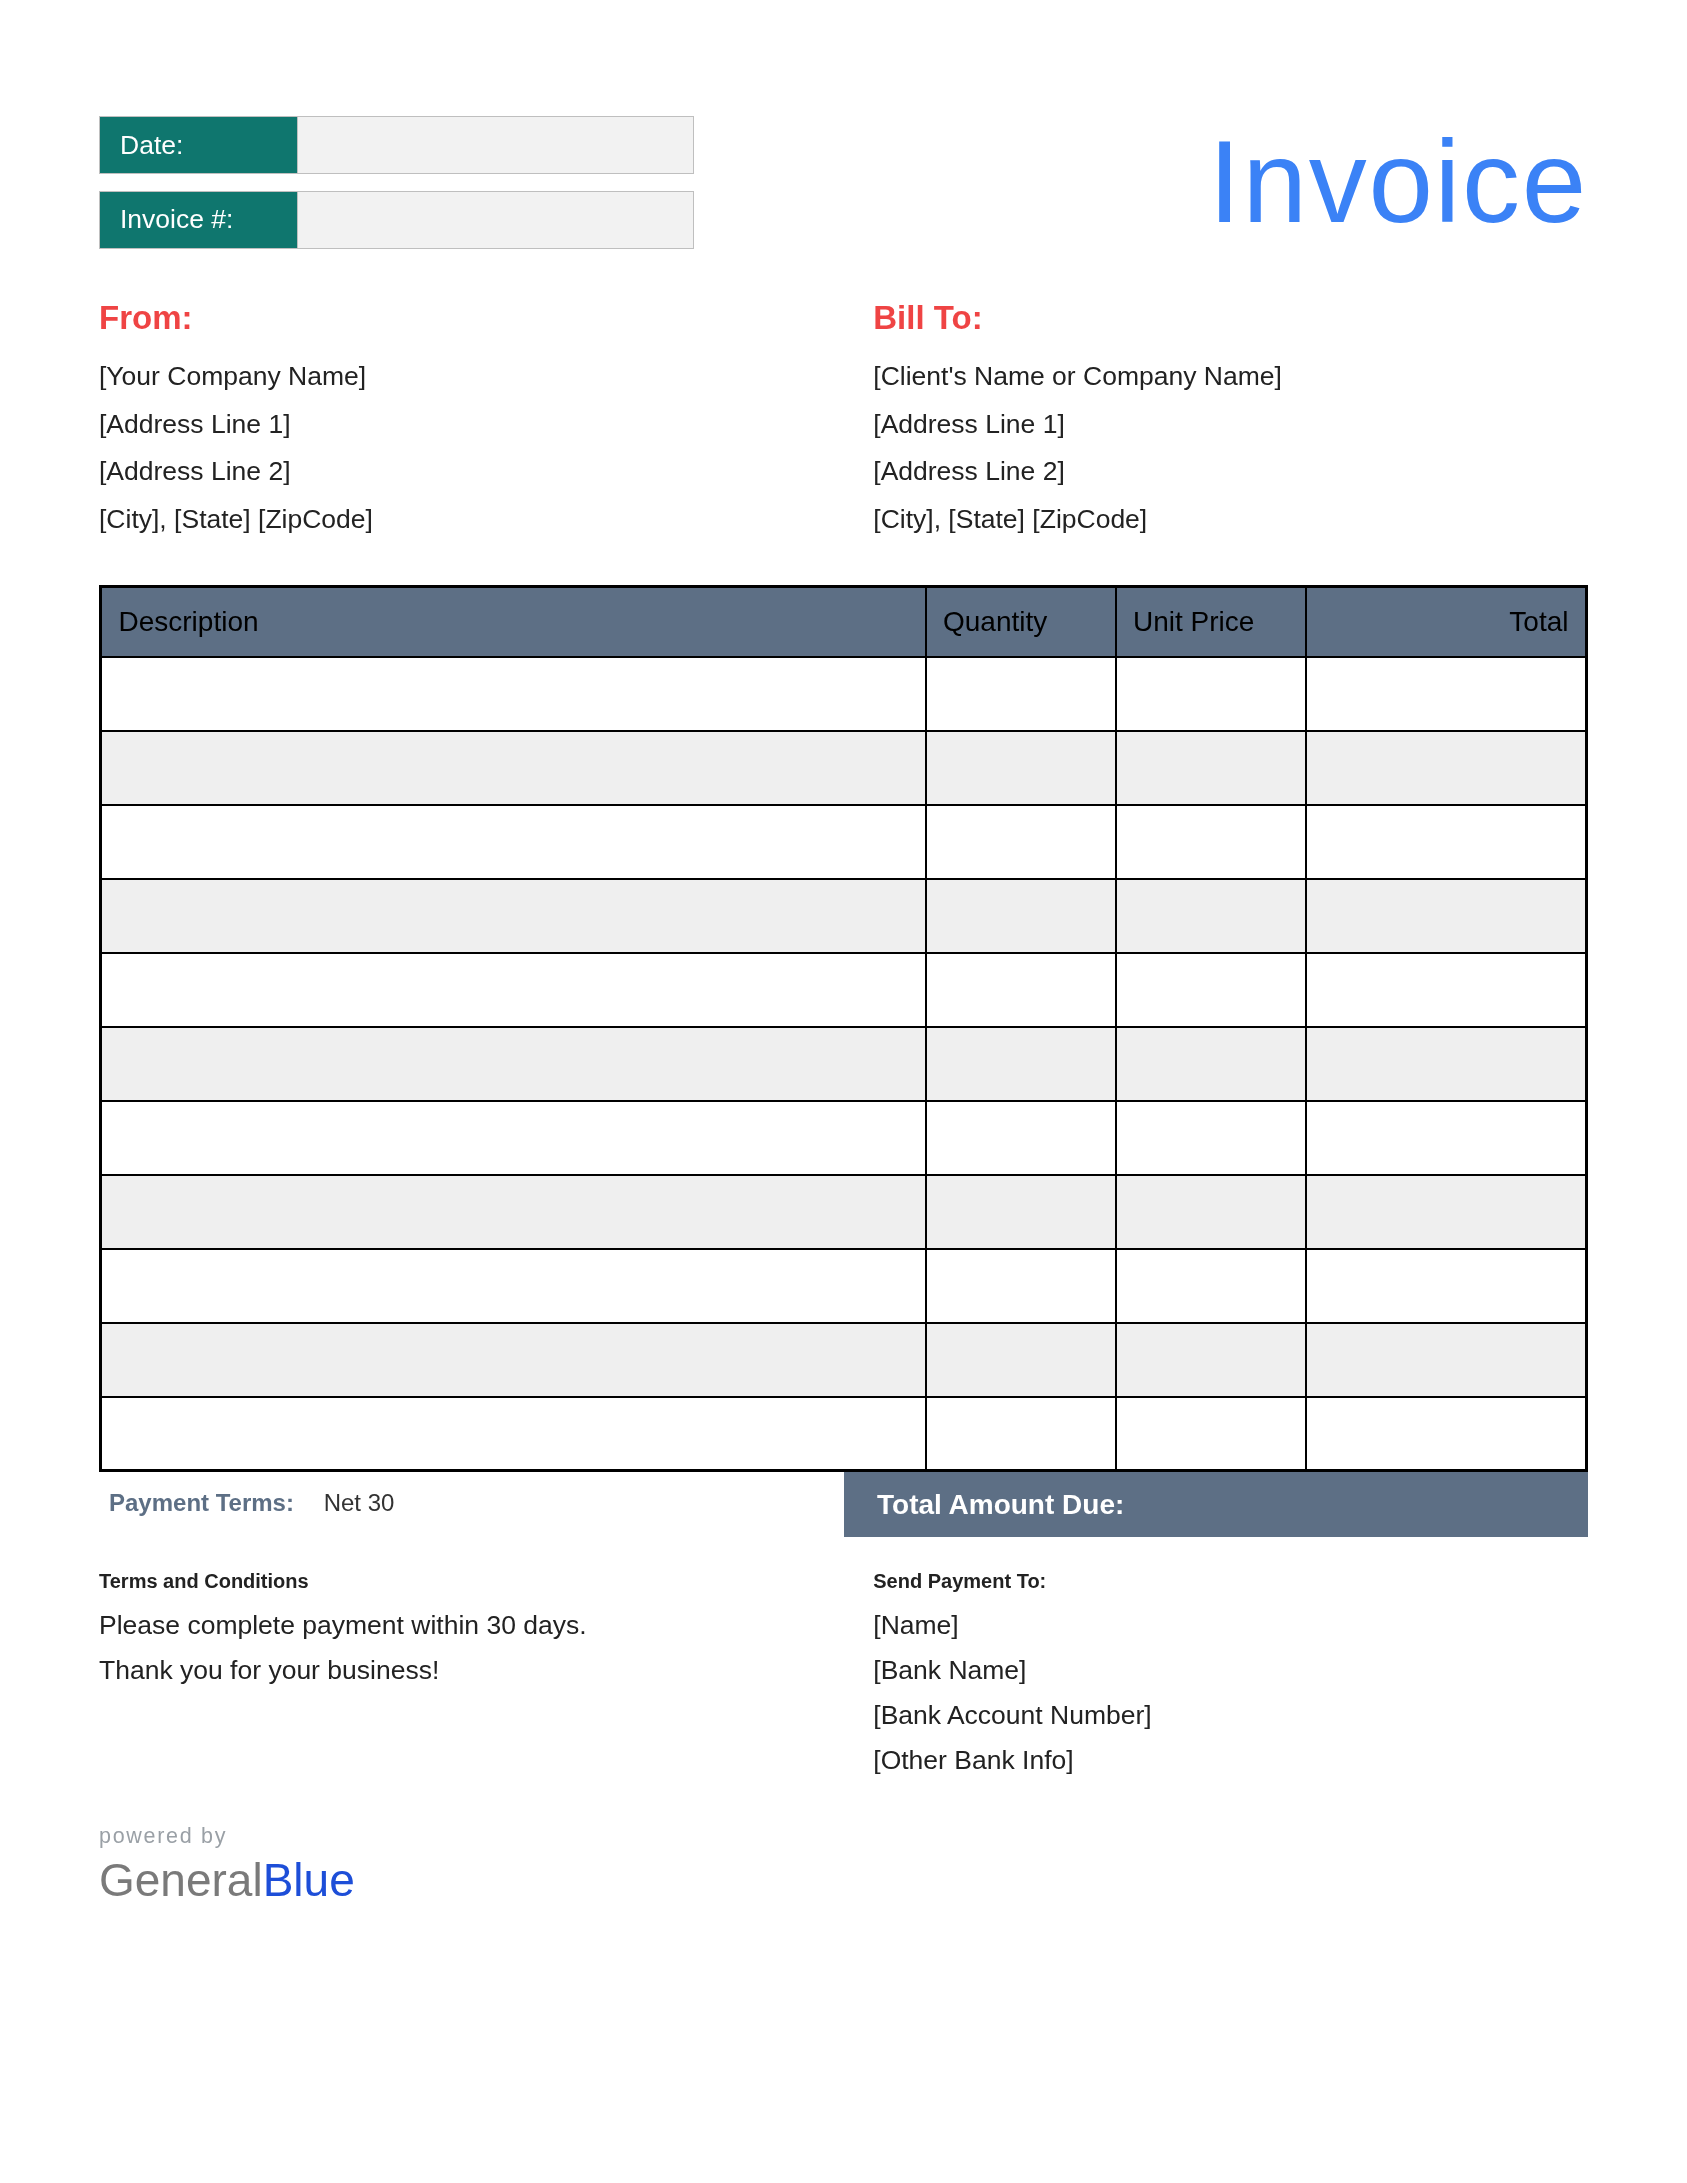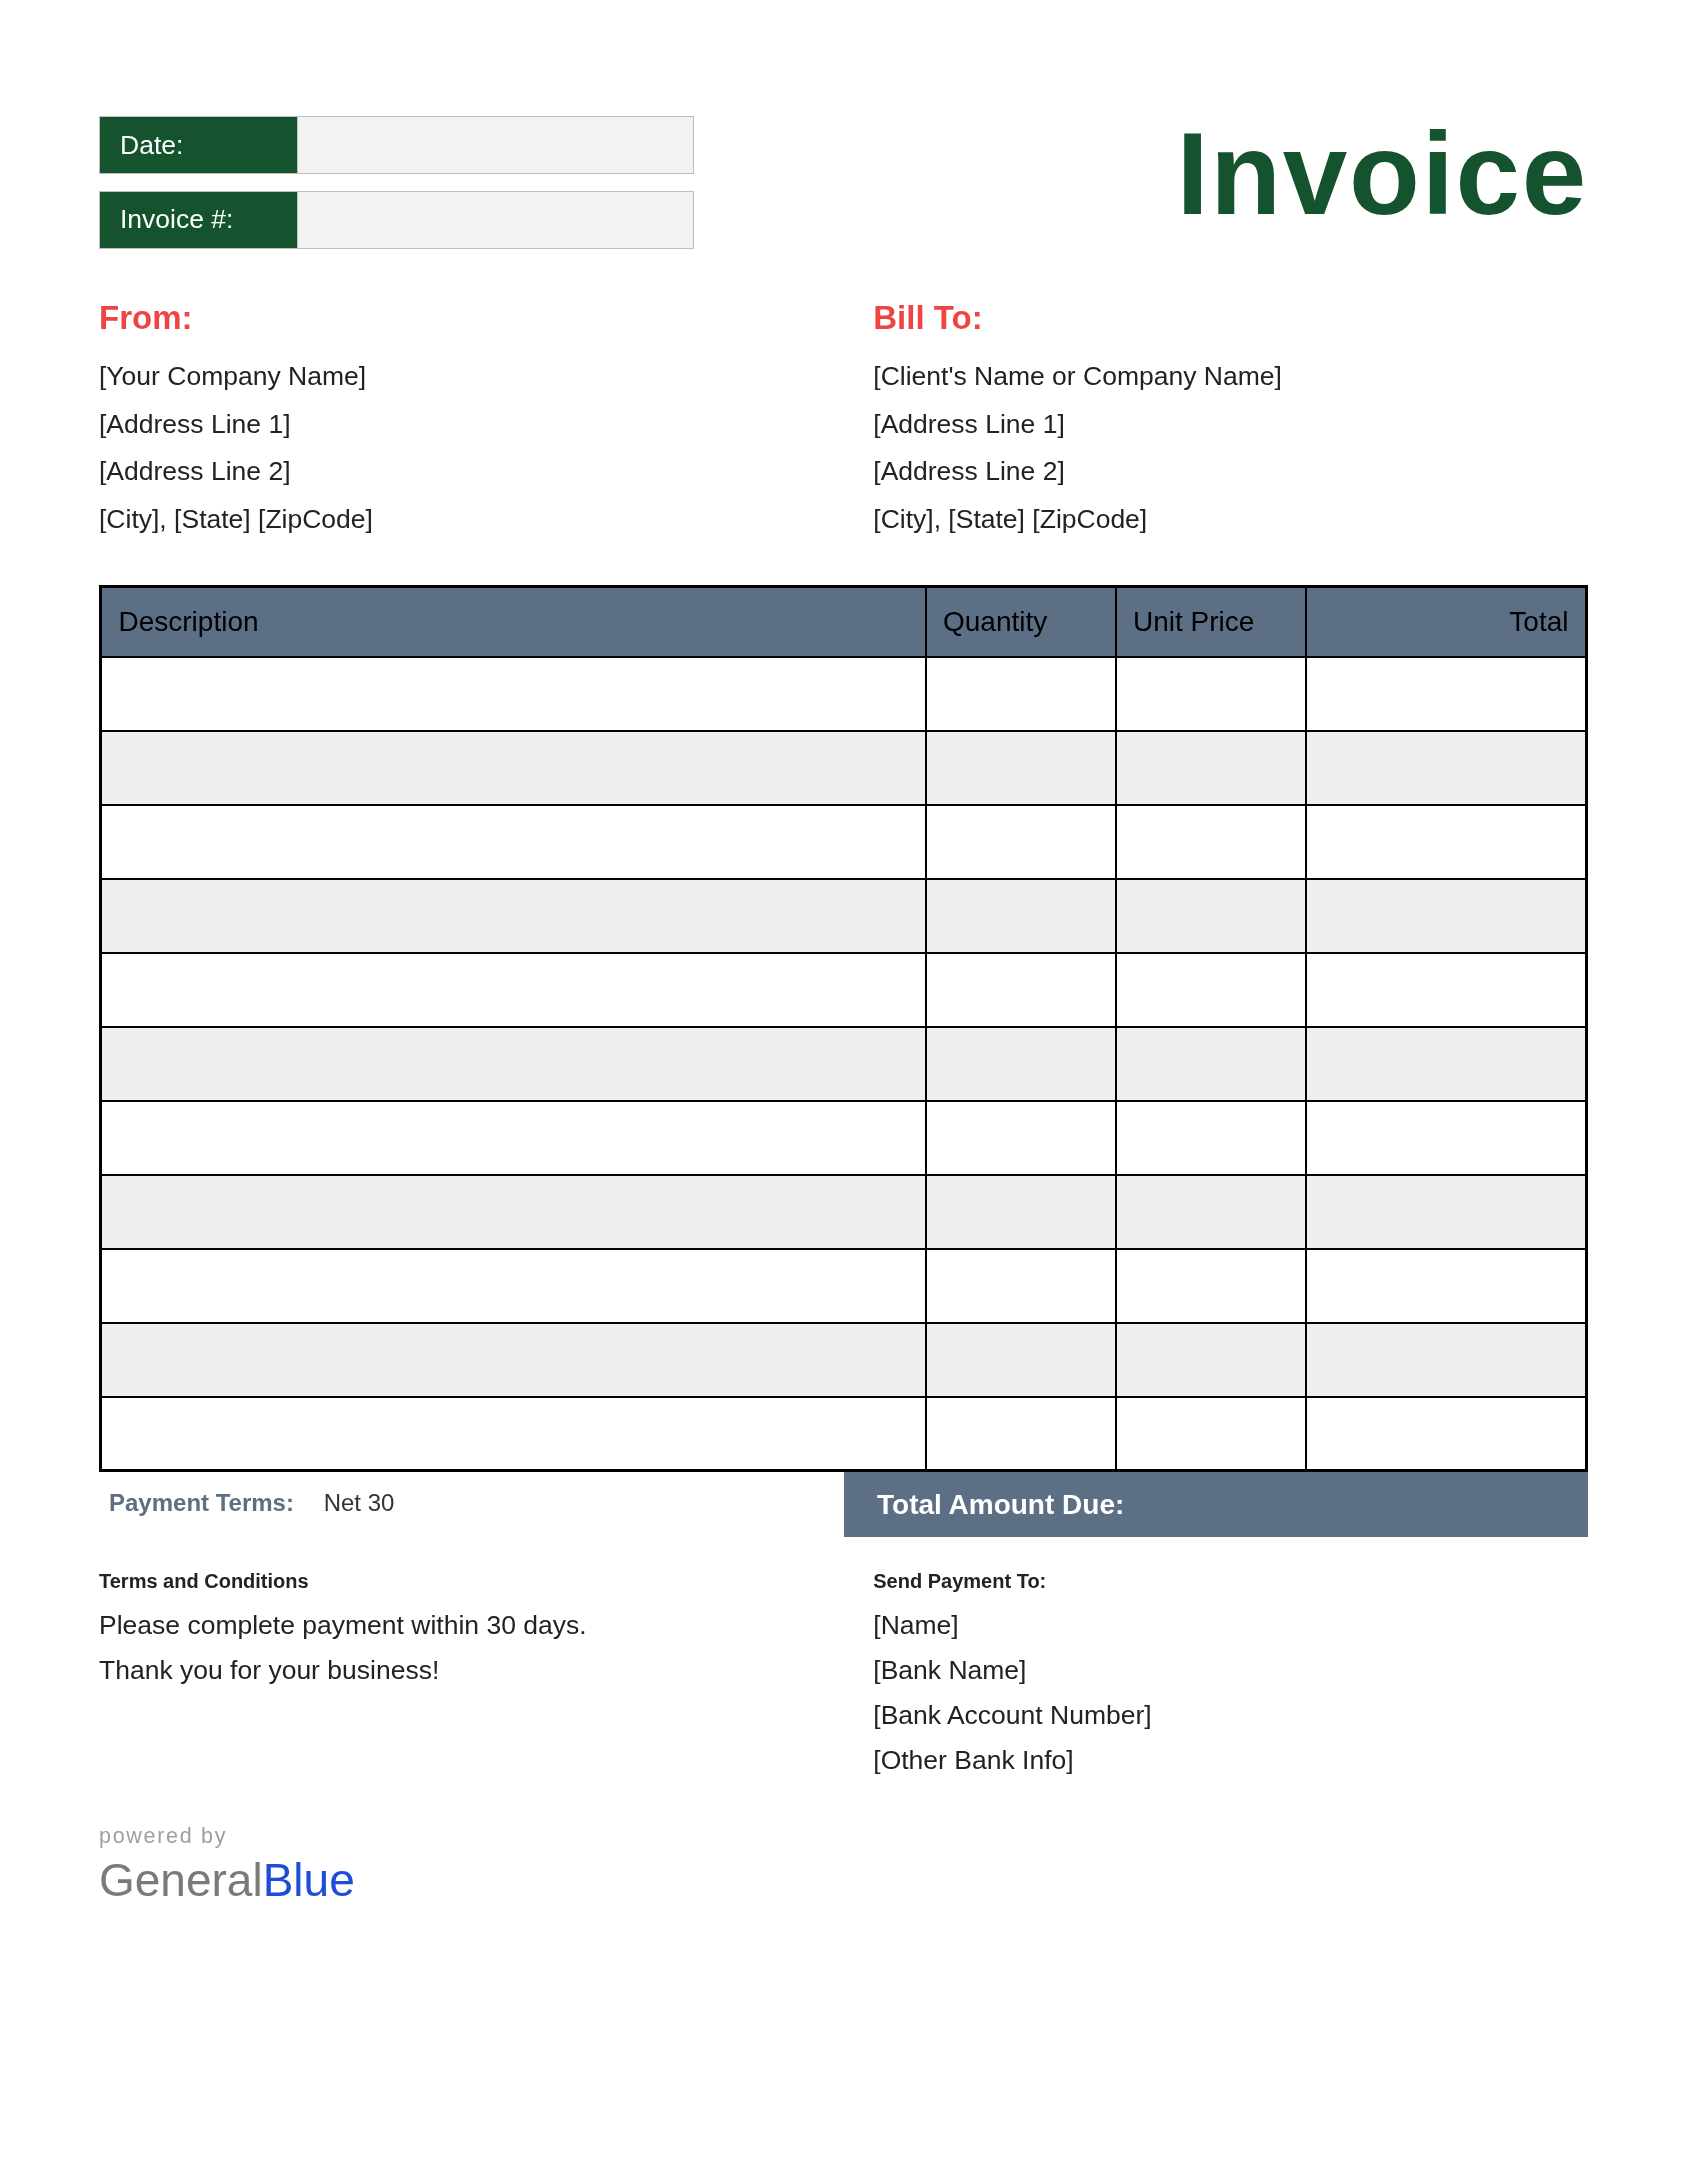--- a/index.html
+++ b/index.html
@@ -20,44 +20,44 @@
   }
   .meta-block { display: flex; flex-direction: column; gap: 16.5px; }
   .meta-field {
     display: flex;
     align-items: stretch;
     border: 1.7px solid #bfbfbf;
     width: 595px;
     height: 58px;
   }
   .meta-label {
-    background: #14532d;
+    background: #0f766e;
     color: #ffffff;
     font-size: 26.5px;
     display: flex;
     align-items: center;
     padding: 0 20px;
     width: 198px;
     border-right: 1.7px solid #bfbfbf;
   }
   .meta-input {
     flex: 1;
     background: #f2f2f2;
     border: none;
     font-size: 23px;
     padding: 0 13.2px;
     outline: none;
   }
   .title {
     font-size: 116px;
-    font-weight: 700;
-    color: #14532d;
+    font-weight: 400;
+    color: #3b82f6;
     letter-spacing: 1.7px;
     line-height: 1;
-    margin-top: 0;
+    margin-top: 8px;
   }
   .addresses {
     display: flex;
     justify-content: space-between;
     margin-bottom: 41px;
   }
   .addr-col { width: 48%; }
   .addr-head {
     font-size: 33px;
     font-weight: 700;

